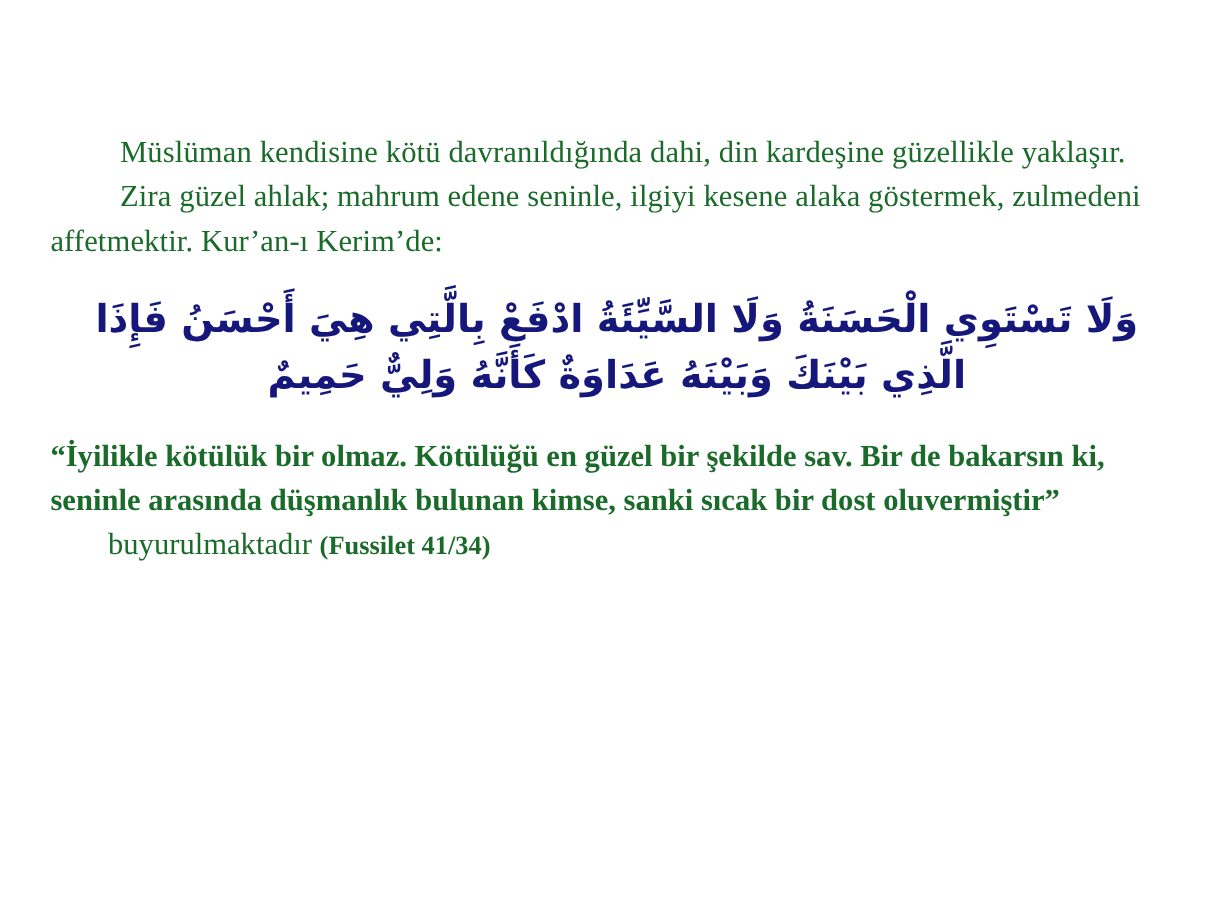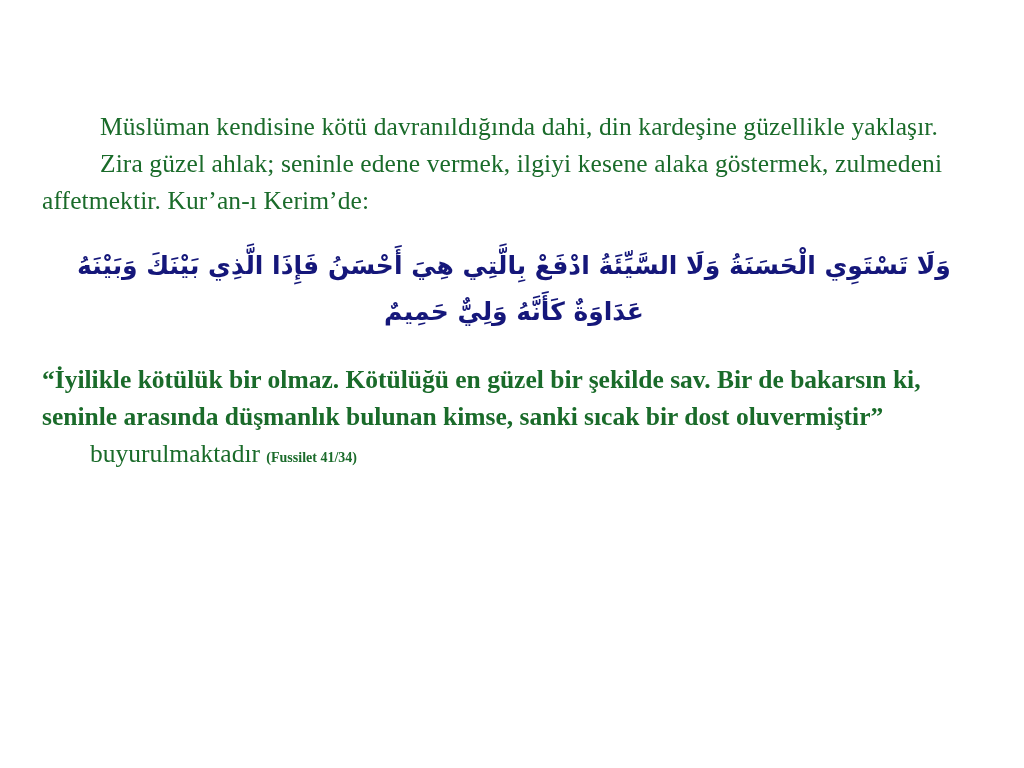--- a/index.html
+++ b/index.html
@@ -35,54 +35,54 @@
   }
   .para.navy {
     color: #15177a;
   }
   .arabic {
     direction: rtl;
     text-align: center;
     font-family: "DejaVu Sans", sans-serif;
     font-weight: bold;
     color: #15177a;
-    font-size: 25px;
+    font-size: 32px;
     line-height: 46px;
     margin-top: 24px;
     padding: 0 10px;
   }
   .quote-block {
     margin-top: 26px;
     color: #1a6b2a;
     font-size: 25.5px;
     line-height: 37px;
     width: 915px;
   }
   .quote-bold {
     font-weight: bold;
   }
   .quote-normal {
     font-weight: normal;
     margin-left: 48px;
   }
   .ref {
     font-weight: bold;
-    font-size: 14px;
+    font-size: 22px;
   }
 </style>
 </head>
 <body>
 
 <div class="slide">
   <div class="content">
 
     <p class="para">Müslüman kendisine kötü davranıldığında dahi, din kardeşine güzellikle yaklaşır.</p>
 
 
-    <p class="para">Zira güzel ahlak; seninle edene vermek, ilgiyi kesene alaka göstermek, zulmedeni affetmektir. Kur’an-ı Kerim’de:</p>
+    <p class="para">Zira güzel ahlak; mahrum edene seninle, ilgiyi kesene alaka göstermek, zulmedeni affetmektir. Kur’an-ı Kerim’de:</p>
 
     <div class="arabic">وَلَا تَسْتَوِي الْحَسَنَةُ وَلَا السَّيِّئَةُ ادْفَعْ بِالَّتِي هِيَ أَحْسَنُ فَإِذَا الَّذِي بَيْنَكَ وَبَيْنَهُ عَدَاوَةٌ كَأَنَّهُ وَلِيٌّ حَمِيمٌ</div>
 
     <div class="quote-block">
       <span class="quote-bold">“İyilikle kötülük bir olmaz. Kötülüğü en güzel bir şekilde sav. Bir de bakarsın ki, seninle arasında düşmanlık bulunan kimse, sanki sıcak bir dost oluvermiştir”</span>
       <span class="quote-normal"> buyurulmaktadır</span>
       <span class="ref"> (Fussilet 41/34)</span>
     </div>
 
   </div>

